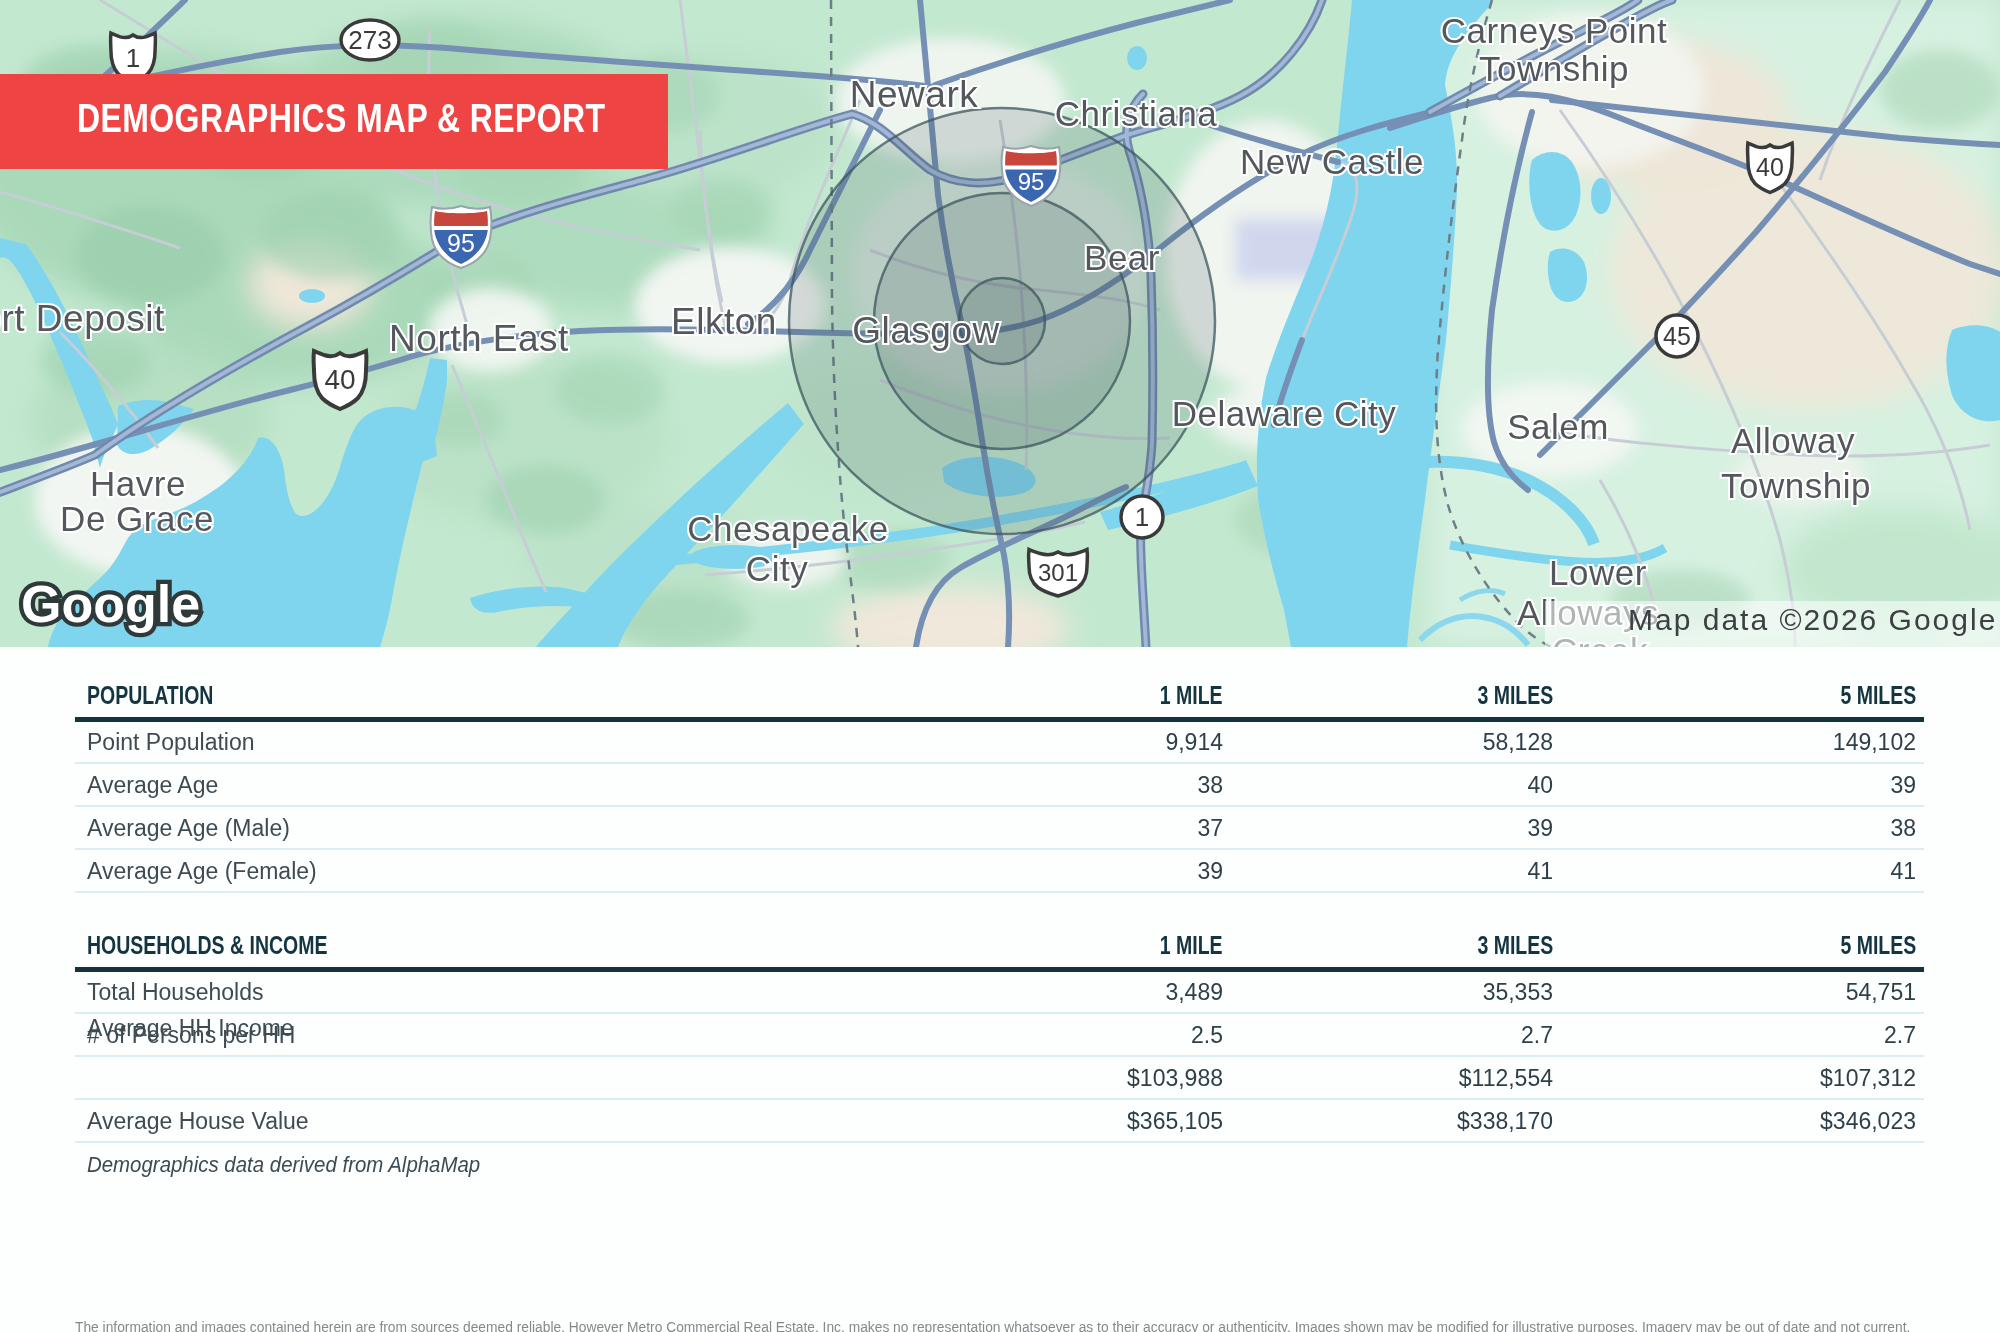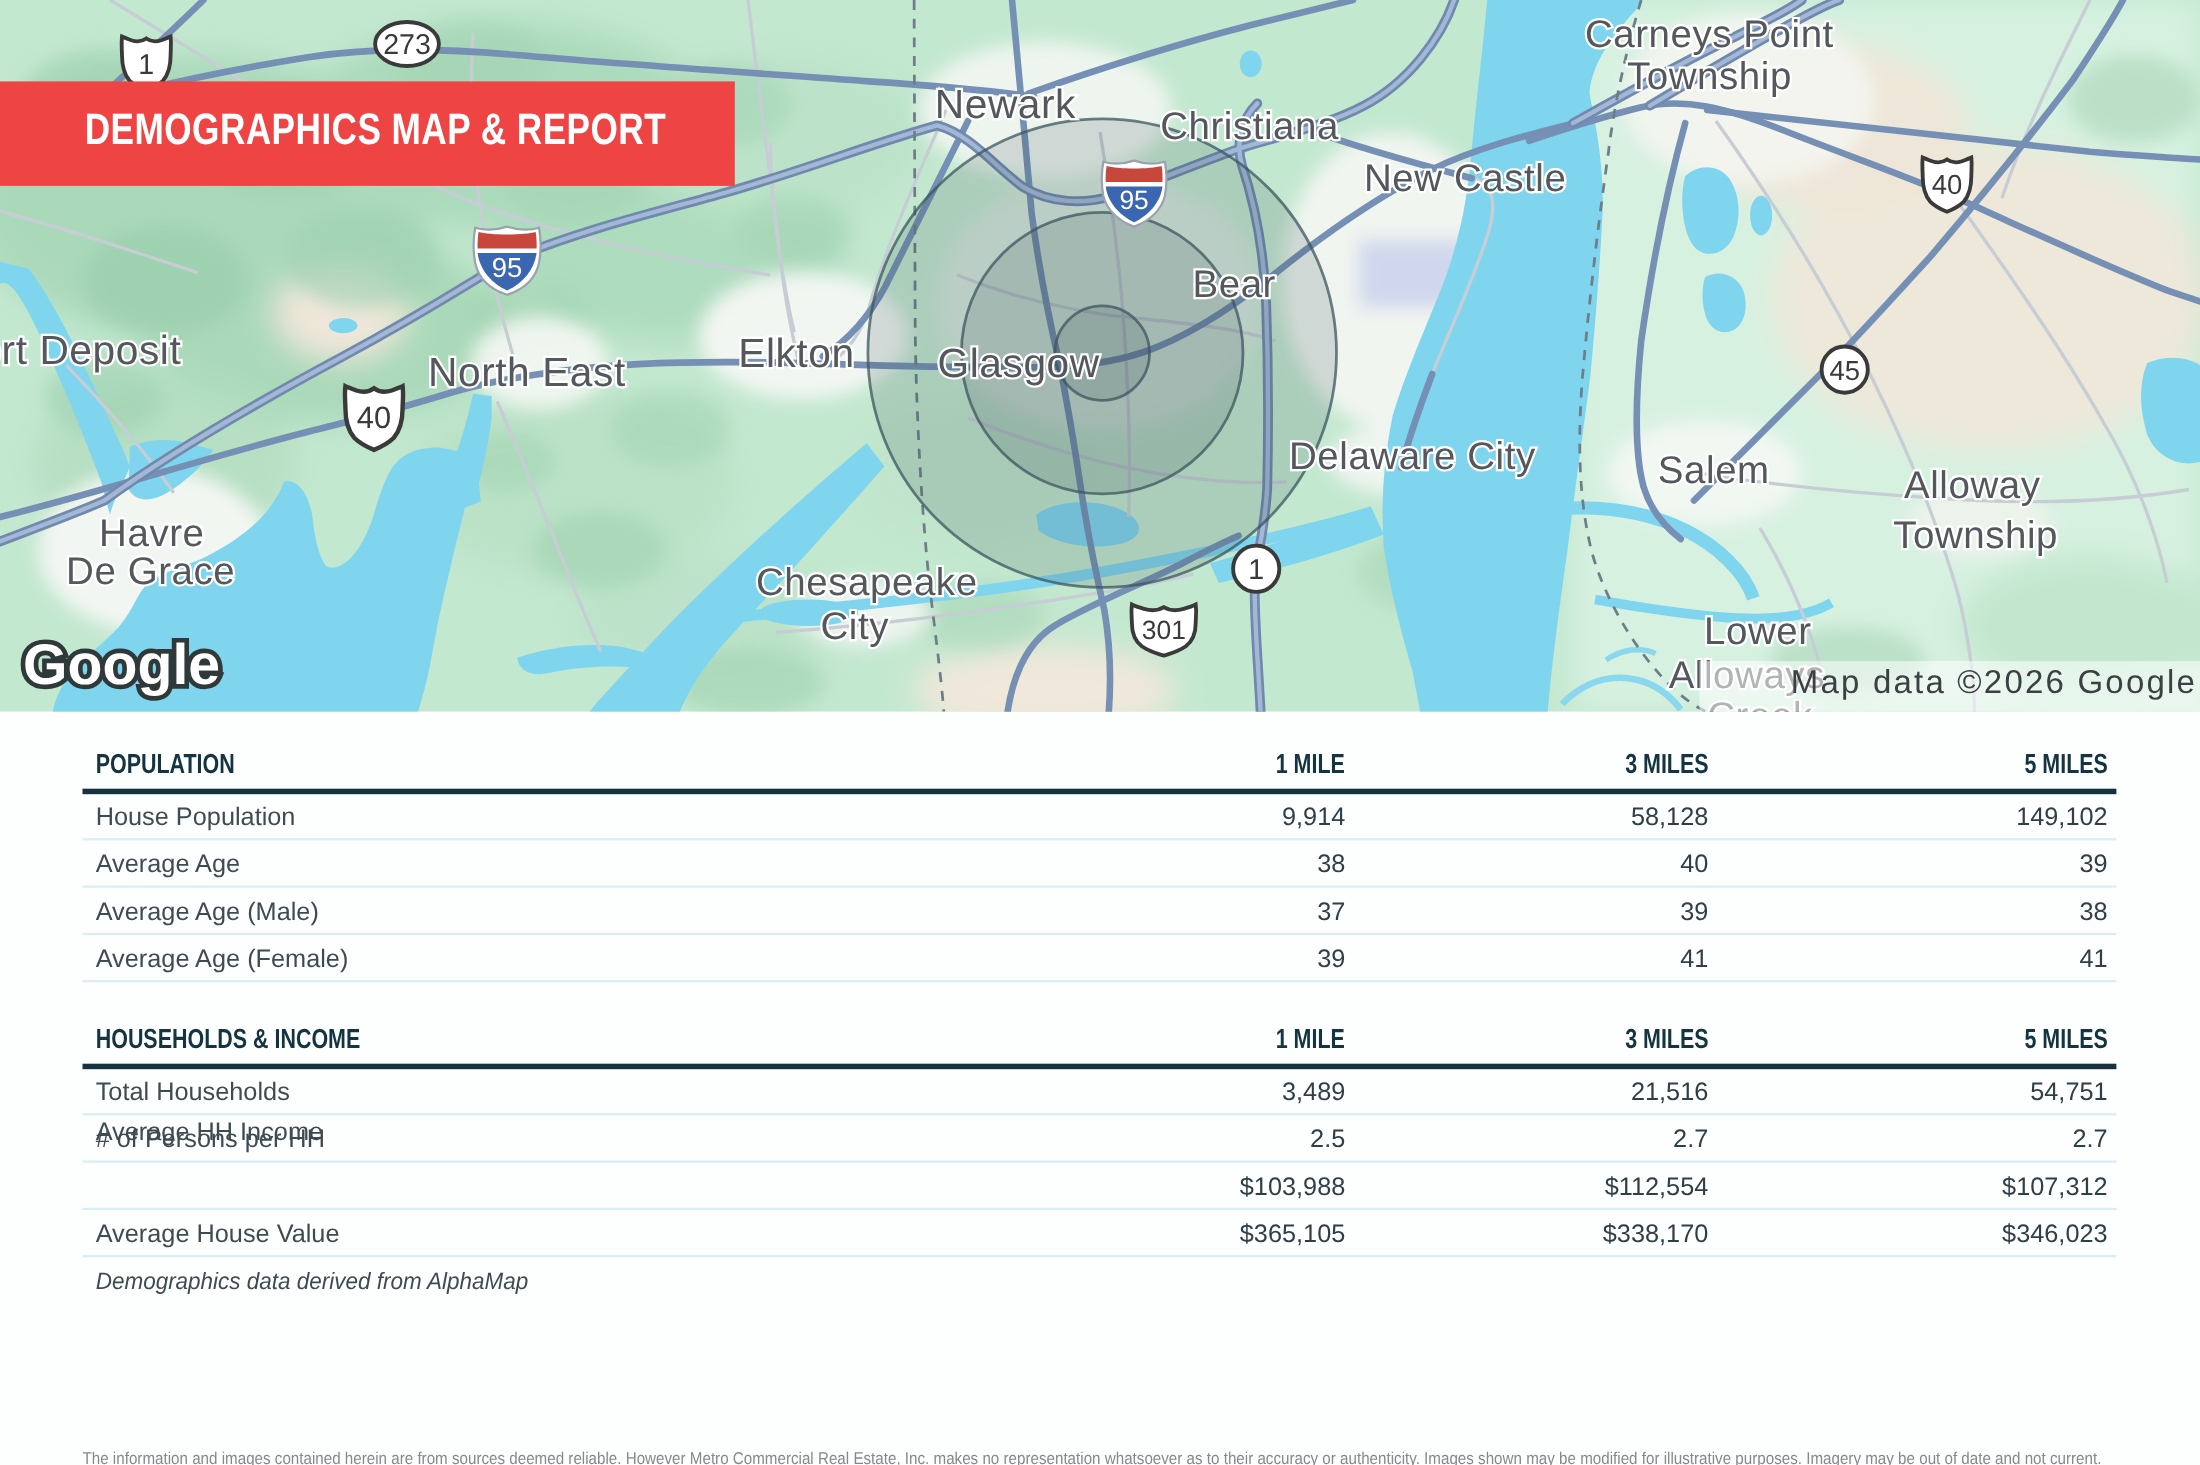--- a/index.html
+++ b/index.html
@@ -245,21 +245,21 @@
 </svg>
 <div class="banner">
     <span>DEMOGRAPHICS MAP &amp; REPORT</span>
   </div>
 
 <div class="shead shl" style="top:681px;left:87px;">POPULATION</div>
 <div class="shead shr" style="top:681px;right:777px;">1 MILE</div>
 <div class="shead shr" style="top:681px;right:447px;">3 MILES</div>
 <div class="shead shr" style="top:681px;right:84px;">5 MILES</div>
 <div class="rule" style="top:717px;"></div>
-<div class="lbl" style="top:729px;">House Population</div>
+<div class="lbl" style="top:729px;">Point Population</div>
 <div class="num c1" style="top:729px;">9,914</div>
 <div class="num c2" style="top:729px;">58,128</div>
 <div class="num c3" style="top:729px;">149,102</div>
 <div class="sep" style="top:762px;"></div>
 <div class="lbl" style="top:772px;">Average Age</div>
 <div class="num c1" style="top:772px;">38</div>
 <div class="num c2" style="top:772px;">40</div>
 <div class="num c3" style="top:772px;">39</div>
 <div class="sep" style="top:805px;"></div>
 <div class="lbl" style="top:815px;">Average Age (Male)</div>
@@ -273,21 +273,21 @@
 <div class="num c3" style="top:858px;">41</div>
 <div class="sep" style="top:891px;"></div>
 
 <div class="shead shl" style="top:931px;left:87px;">HOUSEHOLDS &amp; INCOME</div>
 <div class="shead shr" style="top:931px;right:777px;">1 MILE</div>
 <div class="shead shr" style="top:931px;right:447px;">3 MILES</div>
 <div class="shead shr" style="top:931px;right:84px;">5 MILES</div>
 <div class="rule" style="top:967px;"></div>
 <div class="lbl" style="top:979px;">Total Households</div>
 <div class="num c1" style="top:979px;">3,489</div>
-<div class="num c2" style="top:979px;">21,516</div>
+<div class="num c2" style="top:979px;">35,353</div>
 <div class="num c3" style="top:979px;">54,751</div>
 <div class="sep" style="top:1012px;"></div>
 <div class="lbl" style="top:1022px;"># of Persons per HH</div>
 <div class="num c1" style="top:1022px;">2.5</div>
 <div class="num c2" style="top:1022px;">2.7</div>
 <div class="num c3" style="top:1022px;">2.7</div>
 <div class="sep" style="top:1055px;"></div>
 <div class="lbl" style="top:1015px;">Average HH Income</div>
 <div class="num c1" style="top:1065px;">$103,988</div>
 <div class="num c2" style="top:1065px;">$112,554</div>

